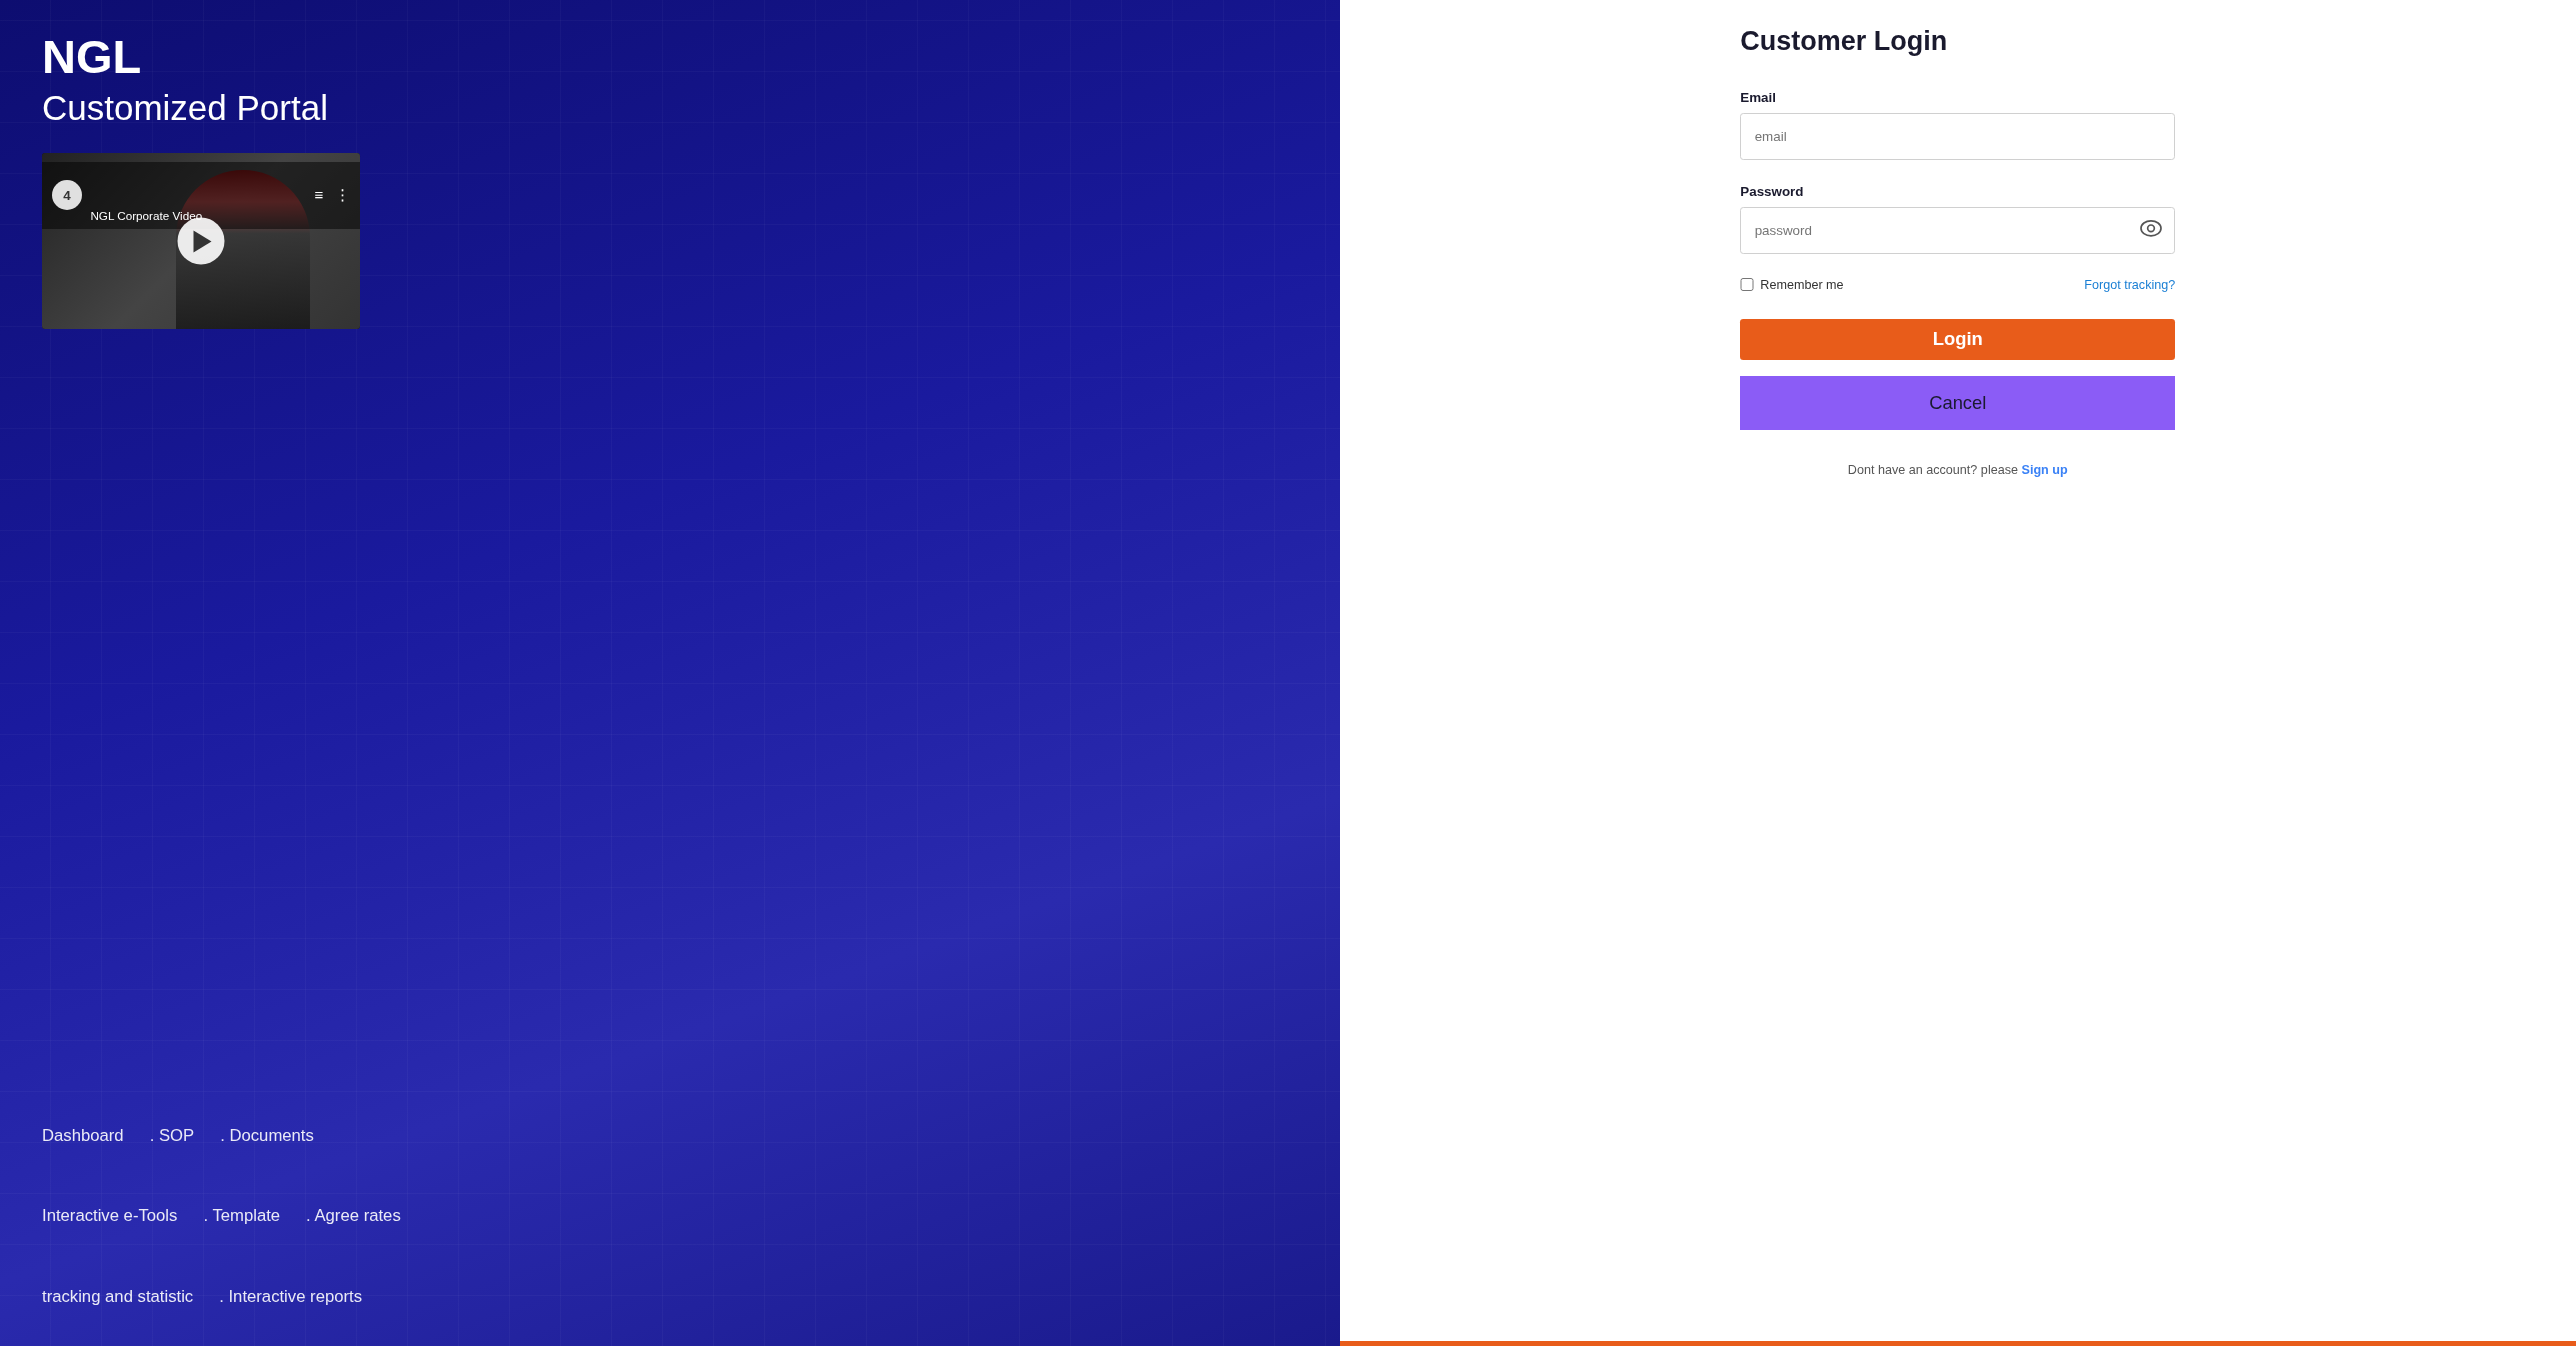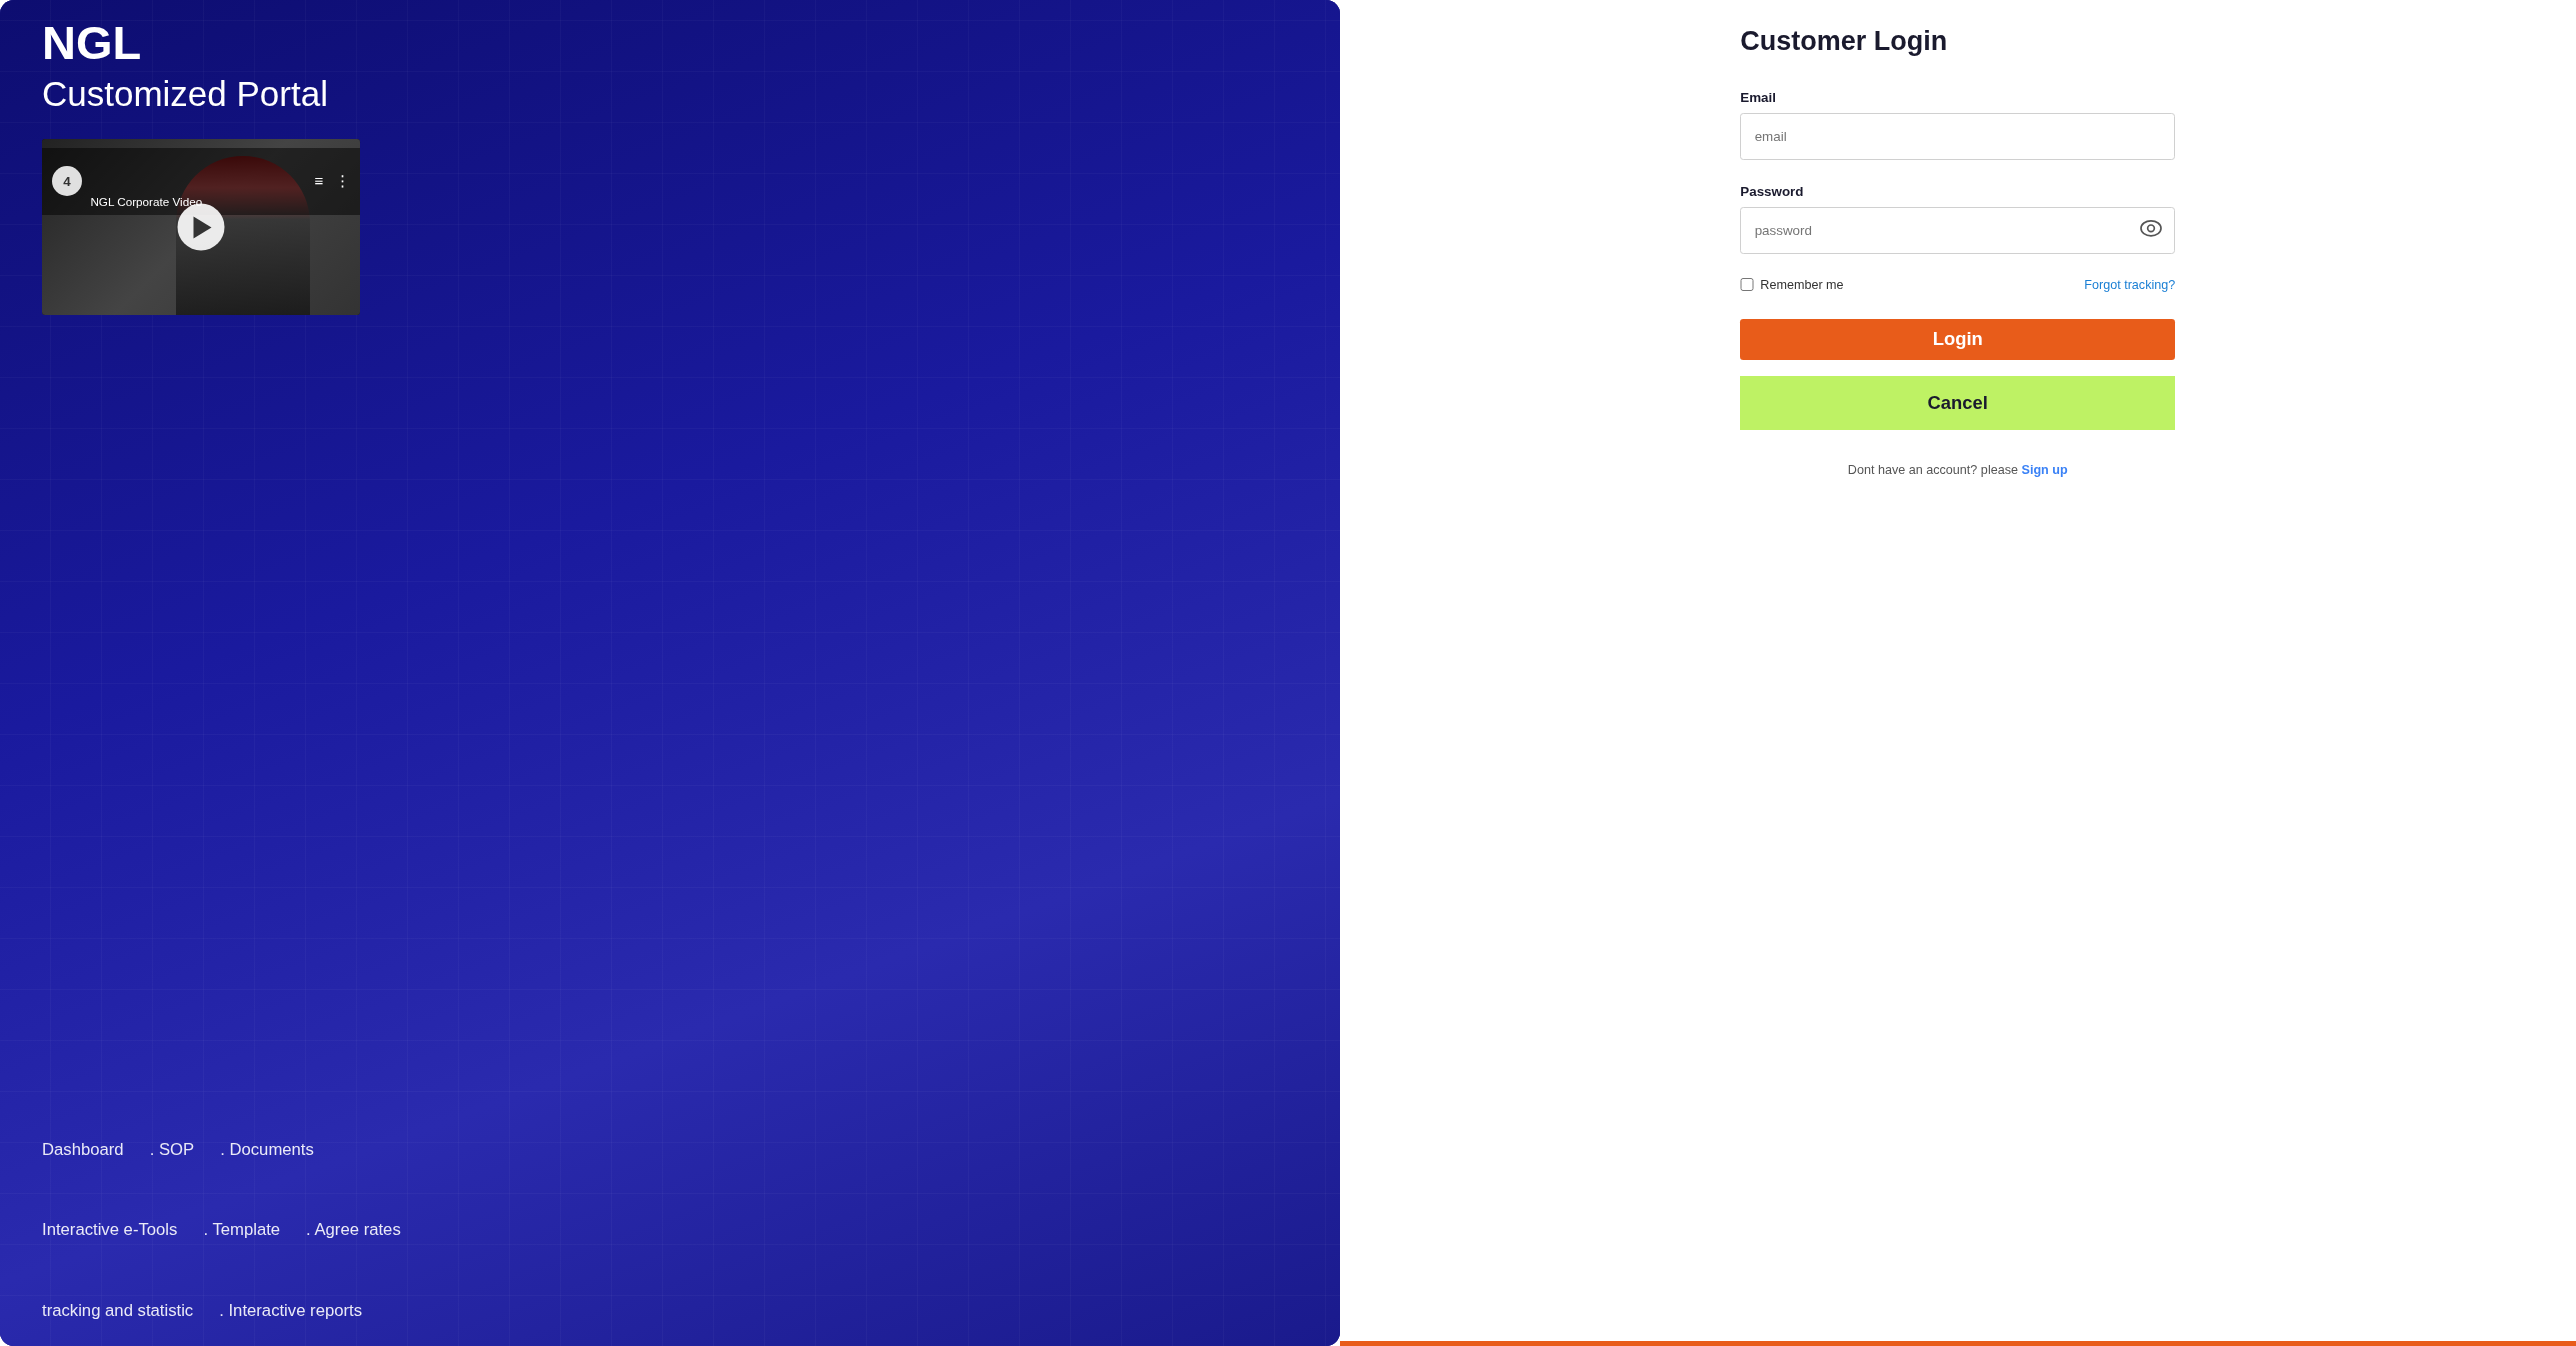--- a/index.html
+++ b/index.html
@@ -11,22 +11,21 @@
     }
 
     
     .left-panel {
       flex: 0 0 52%;
       position: relative;
       background: #1a1a8c;
       overflow: hidden;
       display: flex;
       flex-direction: column;
-      padding: 19px 42px;
-      border-radius: 14px;
+      padding: 33px 42px;
     }
 
     .left-panel-bg {
       position: absolute;
       inset: 0;
       background:
         linear-gradient(rgba(30, 30, 140, 0.75), rgba(30, 30, 140, 0.75));
       z-index: 0;
     }
 
@@ -296,25 +295,25 @@
       font-size: 18.4px;
       font-weight: 600;
       cursor: pointer;
       margin-bottom: 16.7px;
       transition: background 0.2s;
     }
 
     .cancel-button {
       width: 100%;
       height: 54px;
-      background: #bef264;
+      background: #8b5cf6;
       color: #1a1a2e;
       border: none;
       font-size: 18.4px;
-      font-weight: 700;
+      font-weight: 400;
       cursor: pointer;
       margin-bottom: 33px;
     }
 
     .signup-text {
       font-size: 12.6px;
       color: #555;
       text-align: center;
     }
 

